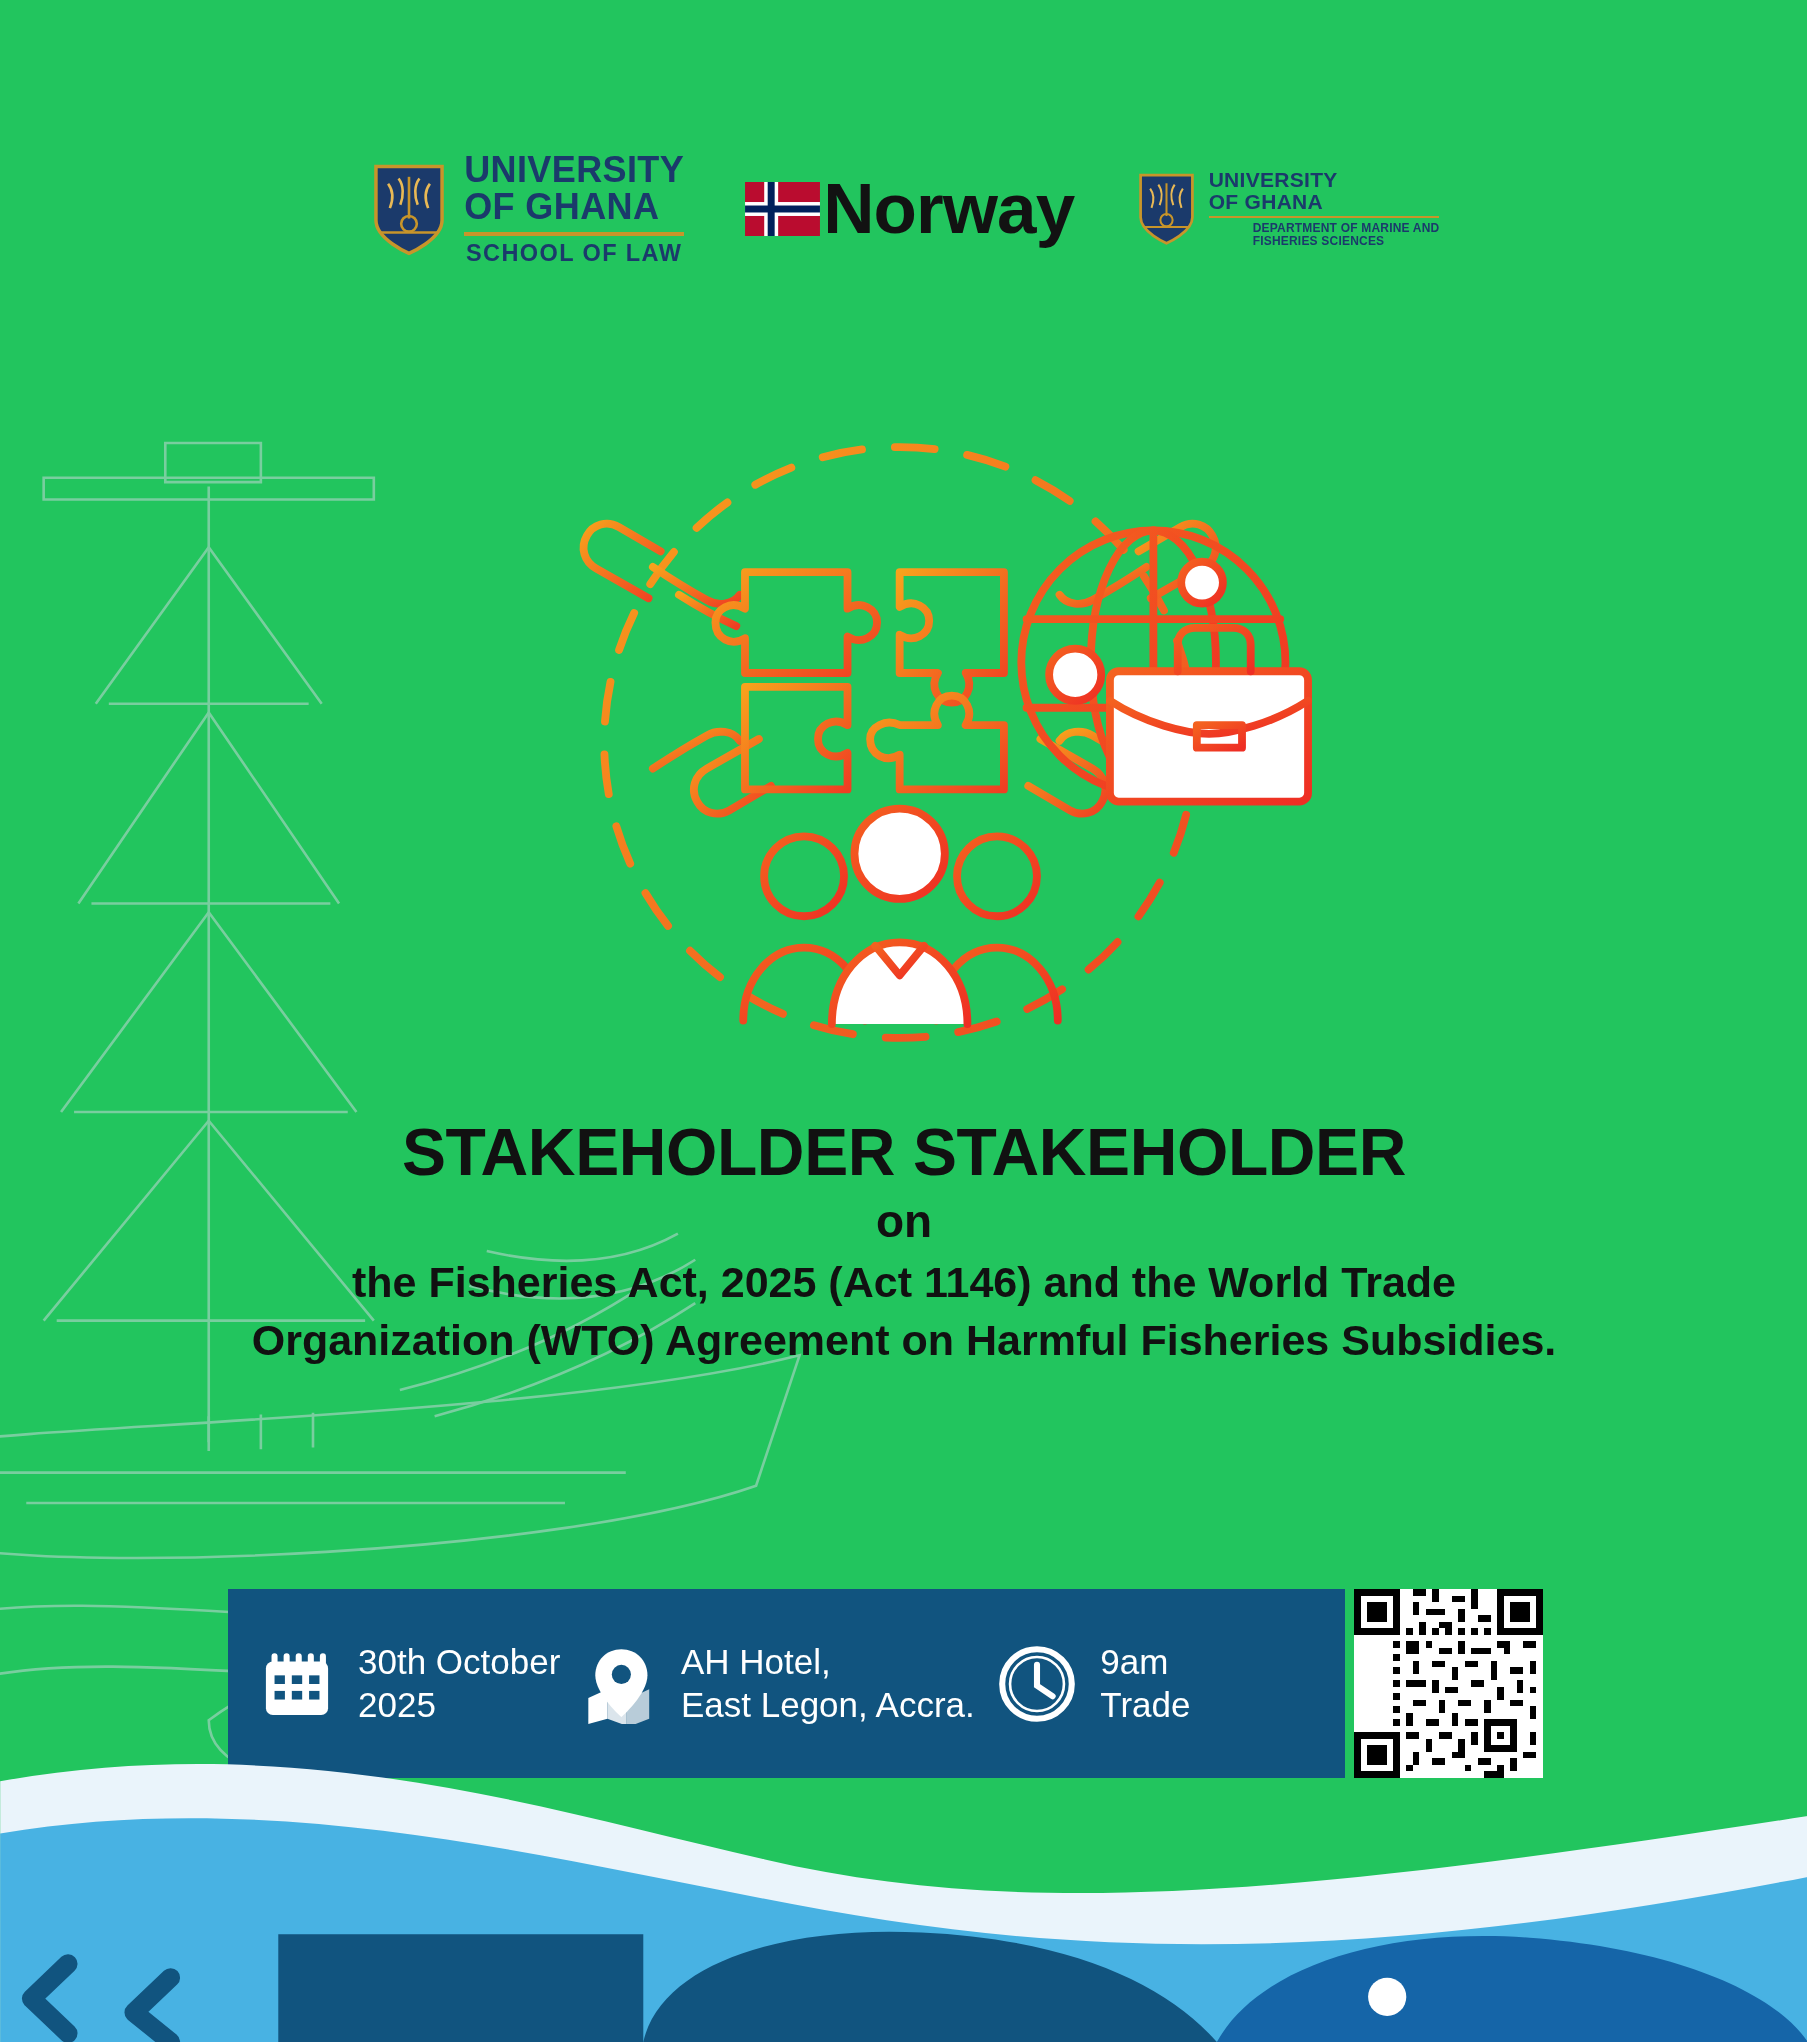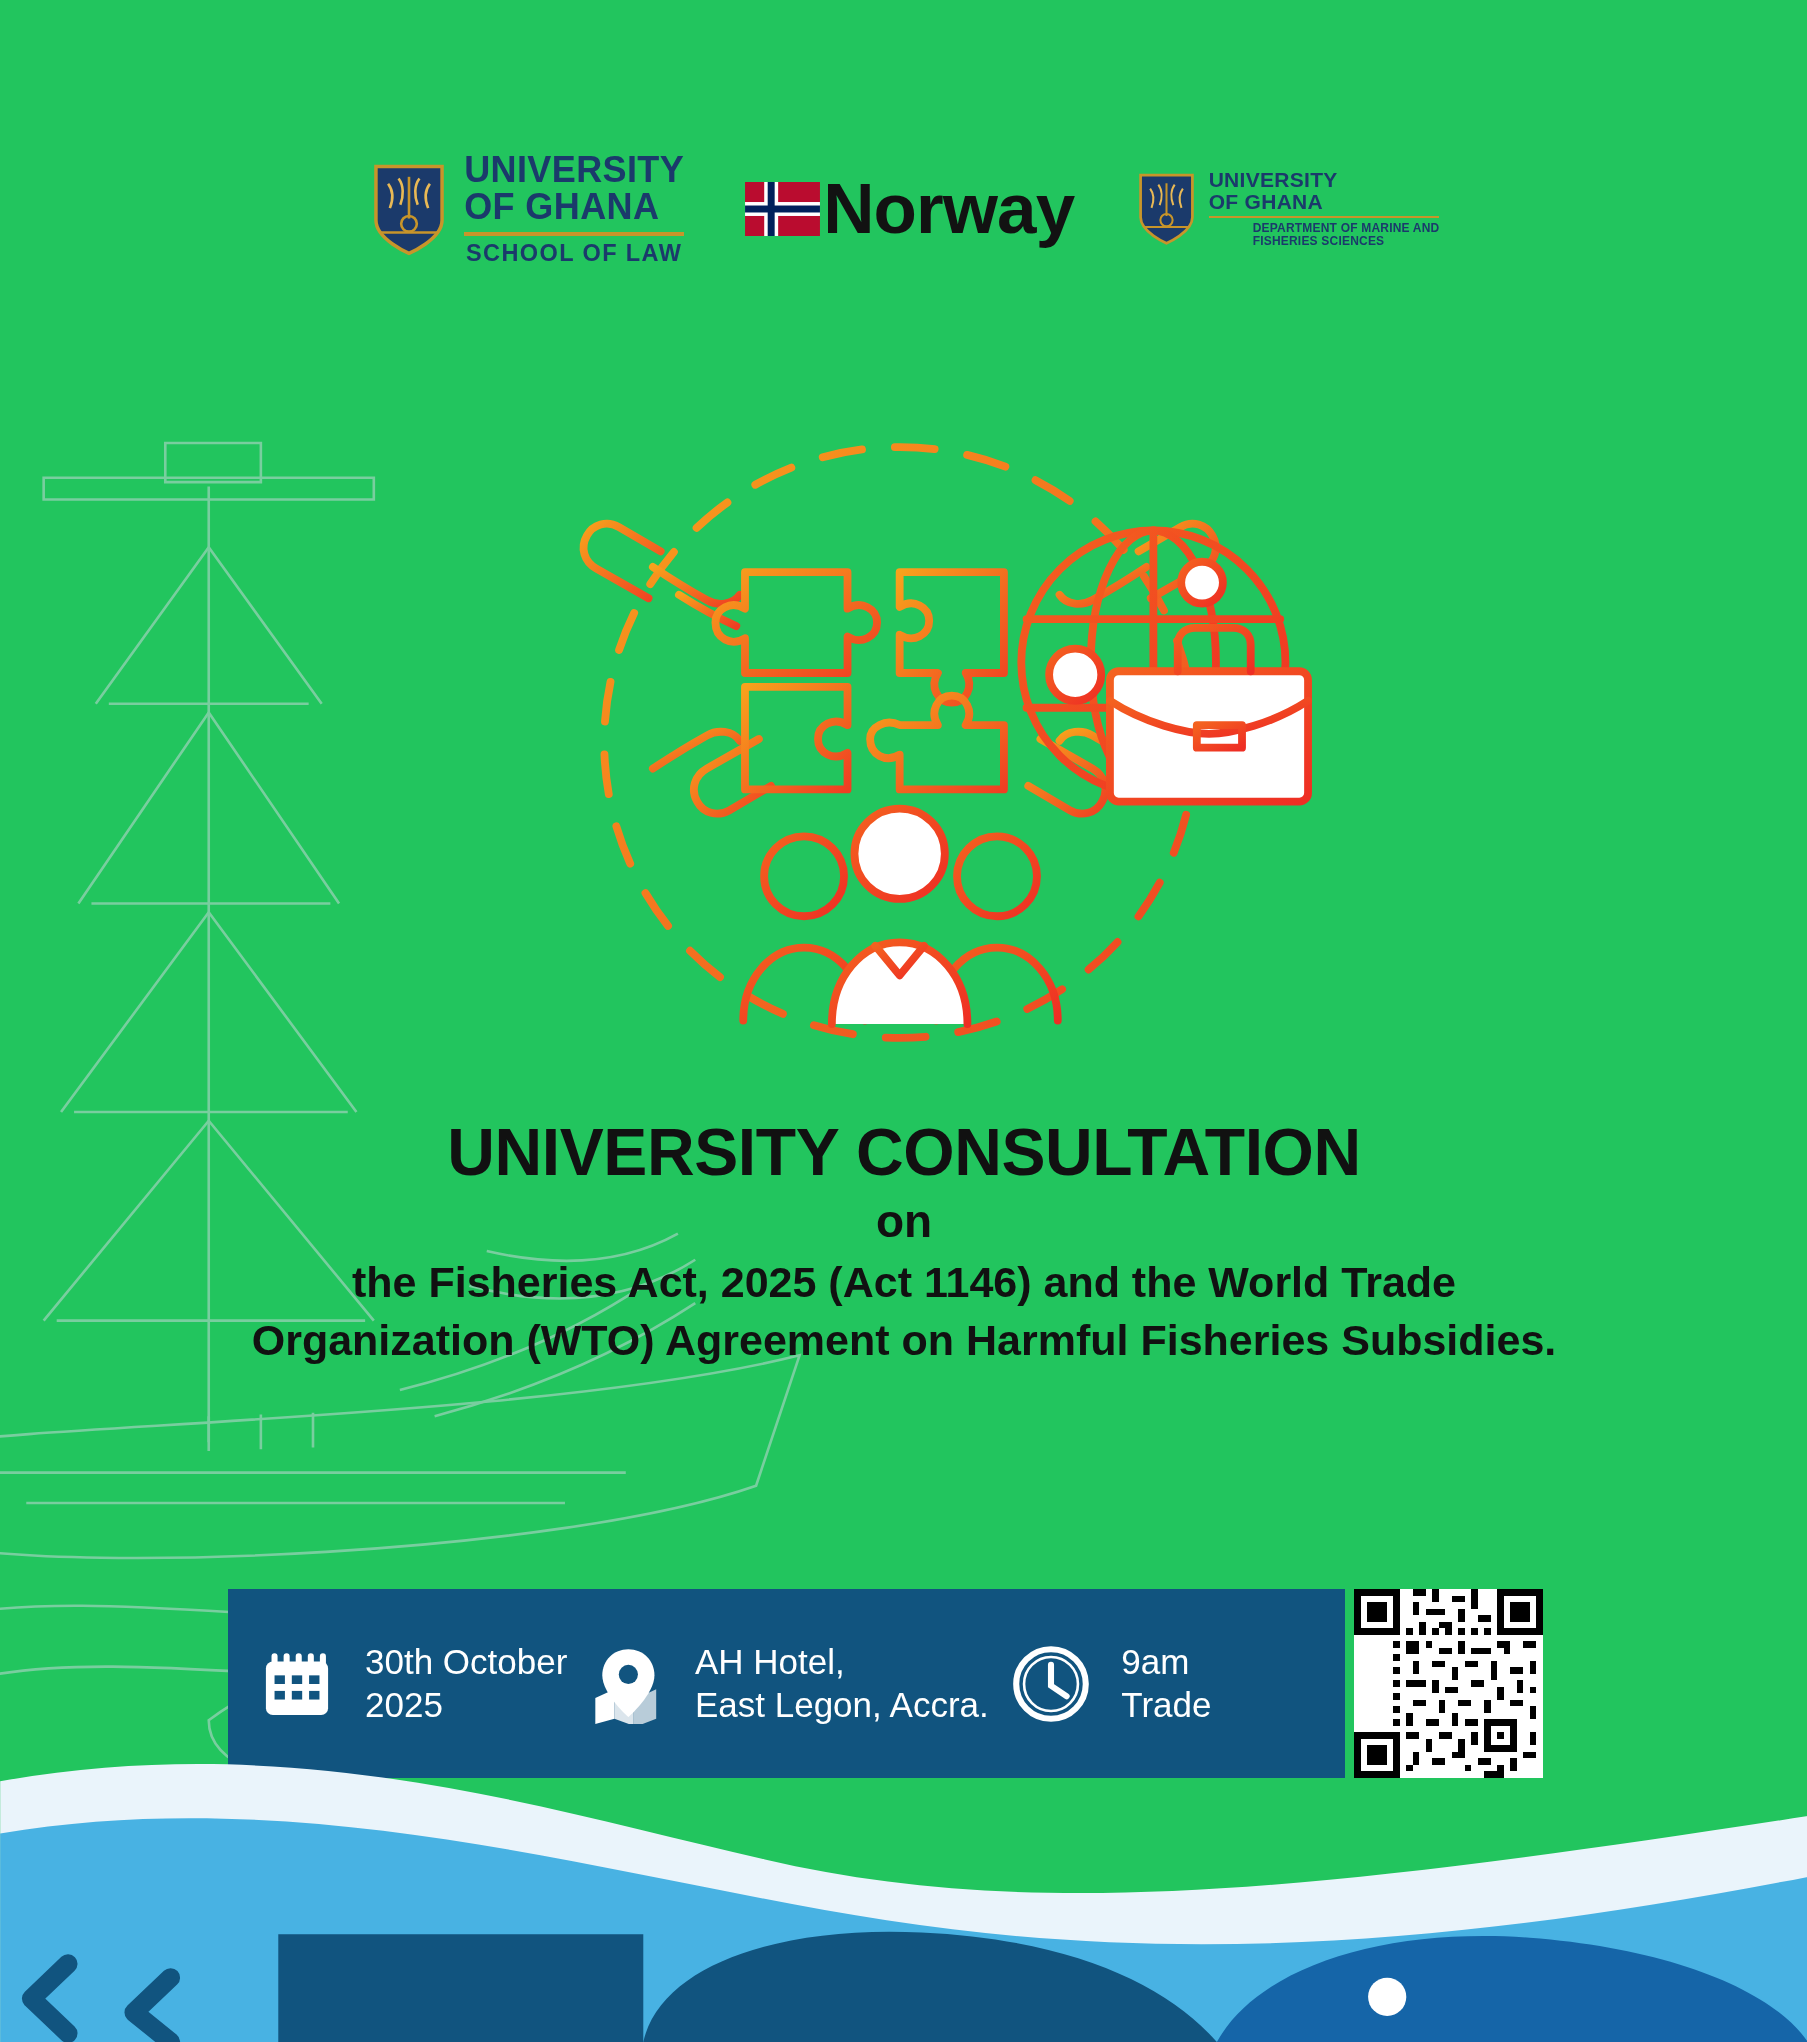--- a/index.html
+++ b/index.html
@@ -158,21 +158,21 @@
     height: 189px;
     background: #11547f;
     display: flex;
     align-items: center;
     padding-left: 31px;
     gap: 22.6px;
   }
   .info-item {
     display: flex;
     align-items: center;
-    gap: 30px;
+    gap: 23px;
   }
   .info-item .txt {
     color: #ffffff;
     font-size: 35px;
     line-height: 1.22;
     white-space: pre-line;
   }
   .info-icon { flex: 0 0 auto; }
 
   .qr {
@@ -327,21 +327,21 @@
       <circle cx="582" cy="524" r="46"></circle>
       <path d="M512 690 c0 -48 32 -84 70 -84 c38 0 70 36 70 84"></path>
       <circle cx="470" cy="498" r="52" fill="#ffffff"></circle>
       <path d="M392 694 c0 -54 35 -94 78 -94 c43 0 78 40 78 94" fill="#ffffff"></path>
       <path d="M442 604 l28 34 l28 -34"></path>
       <path d="M470 642 v52"></path>
     </g>
   </svg>
 
   <div class="title-block">
-    <div class="t-main">UNIVERSITY CONSULTATION</div>
+    <div class="t-main">STAKEHOLDER STAKEHOLDER</div>
     <div class="t-on">on</div>
     <div class="t-sub">the Fisheries Act, 2025 (Act 1146) and the World Trade  Organization (WTO)
 Agreement on Harmful Fisheries Subsidies.</div>
   </div>
 
   <div class="info-bar">
 
     <div class="info-item">
       <svg class="info-icon" width="76" height="76" viewBox="0 0 88 88">
         <path d="M18 20 v-8 M32 20 v-8 M46 20 v-8 M60 20 v-8 M74 20 v-8" stroke="#ffffff" stroke-width="7" stroke-linecap="round"></path>

